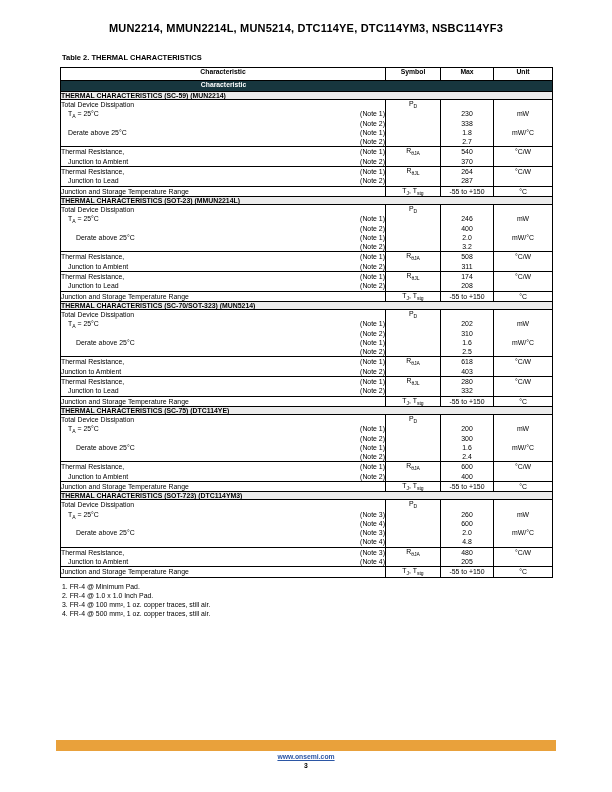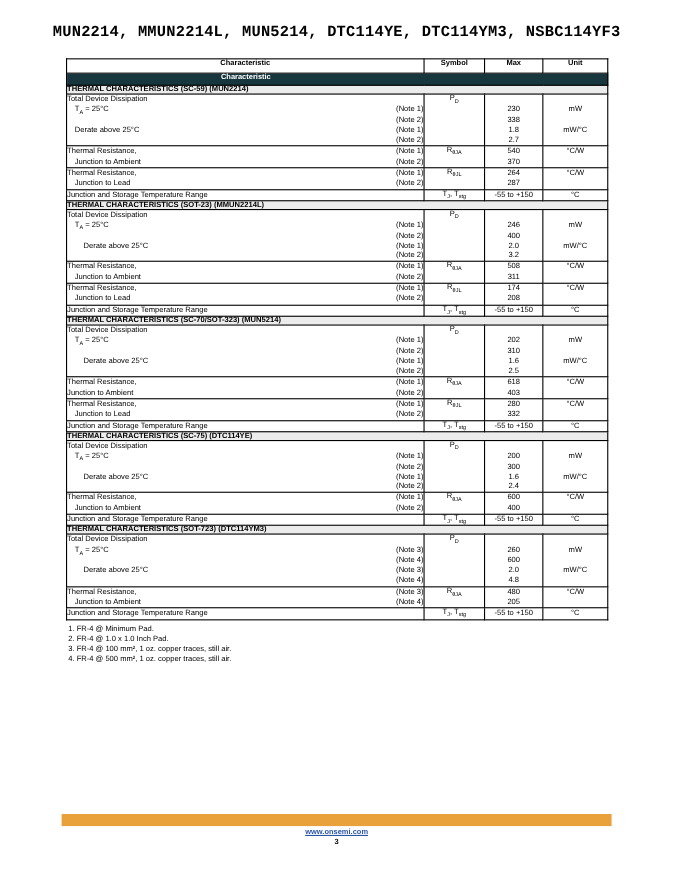--- a/index.html
+++ b/index.html
@@ -5,21 +5,21 @@
   * { box-sizing: border-box; }
   html, body { margin: 0; padding: 0; }
   body {
     width: 612px; height: 792px; position: relative;
     background: #ffffff; color: #000;
     font-family: "Liberation Sans", "DejaVu Sans", sans-serif;
     overflow: hidden;
   }
   .doc-header {
     position: absolute; top: 22px; left: 30px; right: 30px;
-    text-align: center; font-weight: bold; font-size: 14px; letter-spacing: 0.2px; font-family: Liberation Mono, monospace;
+    text-align: center; font-weight: bold; font-size: 11px; letter-spacing: 0.2px;
   }
   .content { position: absolute; top: 53px; left: 60px; width: 492px; }
   .table-caption { font-weight: bold; font-size: 7.5px; margin-bottom: 5px; padding-left: 2px; }
 
   table.thermal { border-collapse: collapse; width: 492px; table-layout: fixed; }
   table.thermal th, table.thermal td {
     border: 0.8px solid #000; vertical-align: top; padding: 0;
   }
   .col-char { width: 325px; } .col-sym { width: 55px; }
   .col-max { width: 53px; }  .col-unit { width: 59px; }
@@ -63,20 +63,21 @@
   }
 </style>
 </head>
 <body>
 
 <div class="page">
 
   <div class="doc-header">MUN2214, MMUN2214L, MUN5214, DTC114YE, DTC114YM3, NSBC114YF3</div>
 
   <div class="content">
+    <div class="table-caption">Table 2. THERMAL CHARACTERISTICS</div>
 
     <table class="thermal">
       <colgroup>
         <col class="col-char">
           <col class="col-sym">
           <col class="col-max">
           <col class="col-unit">
       </colgroup>
       <thead>
         <tr class="col-header-row">

